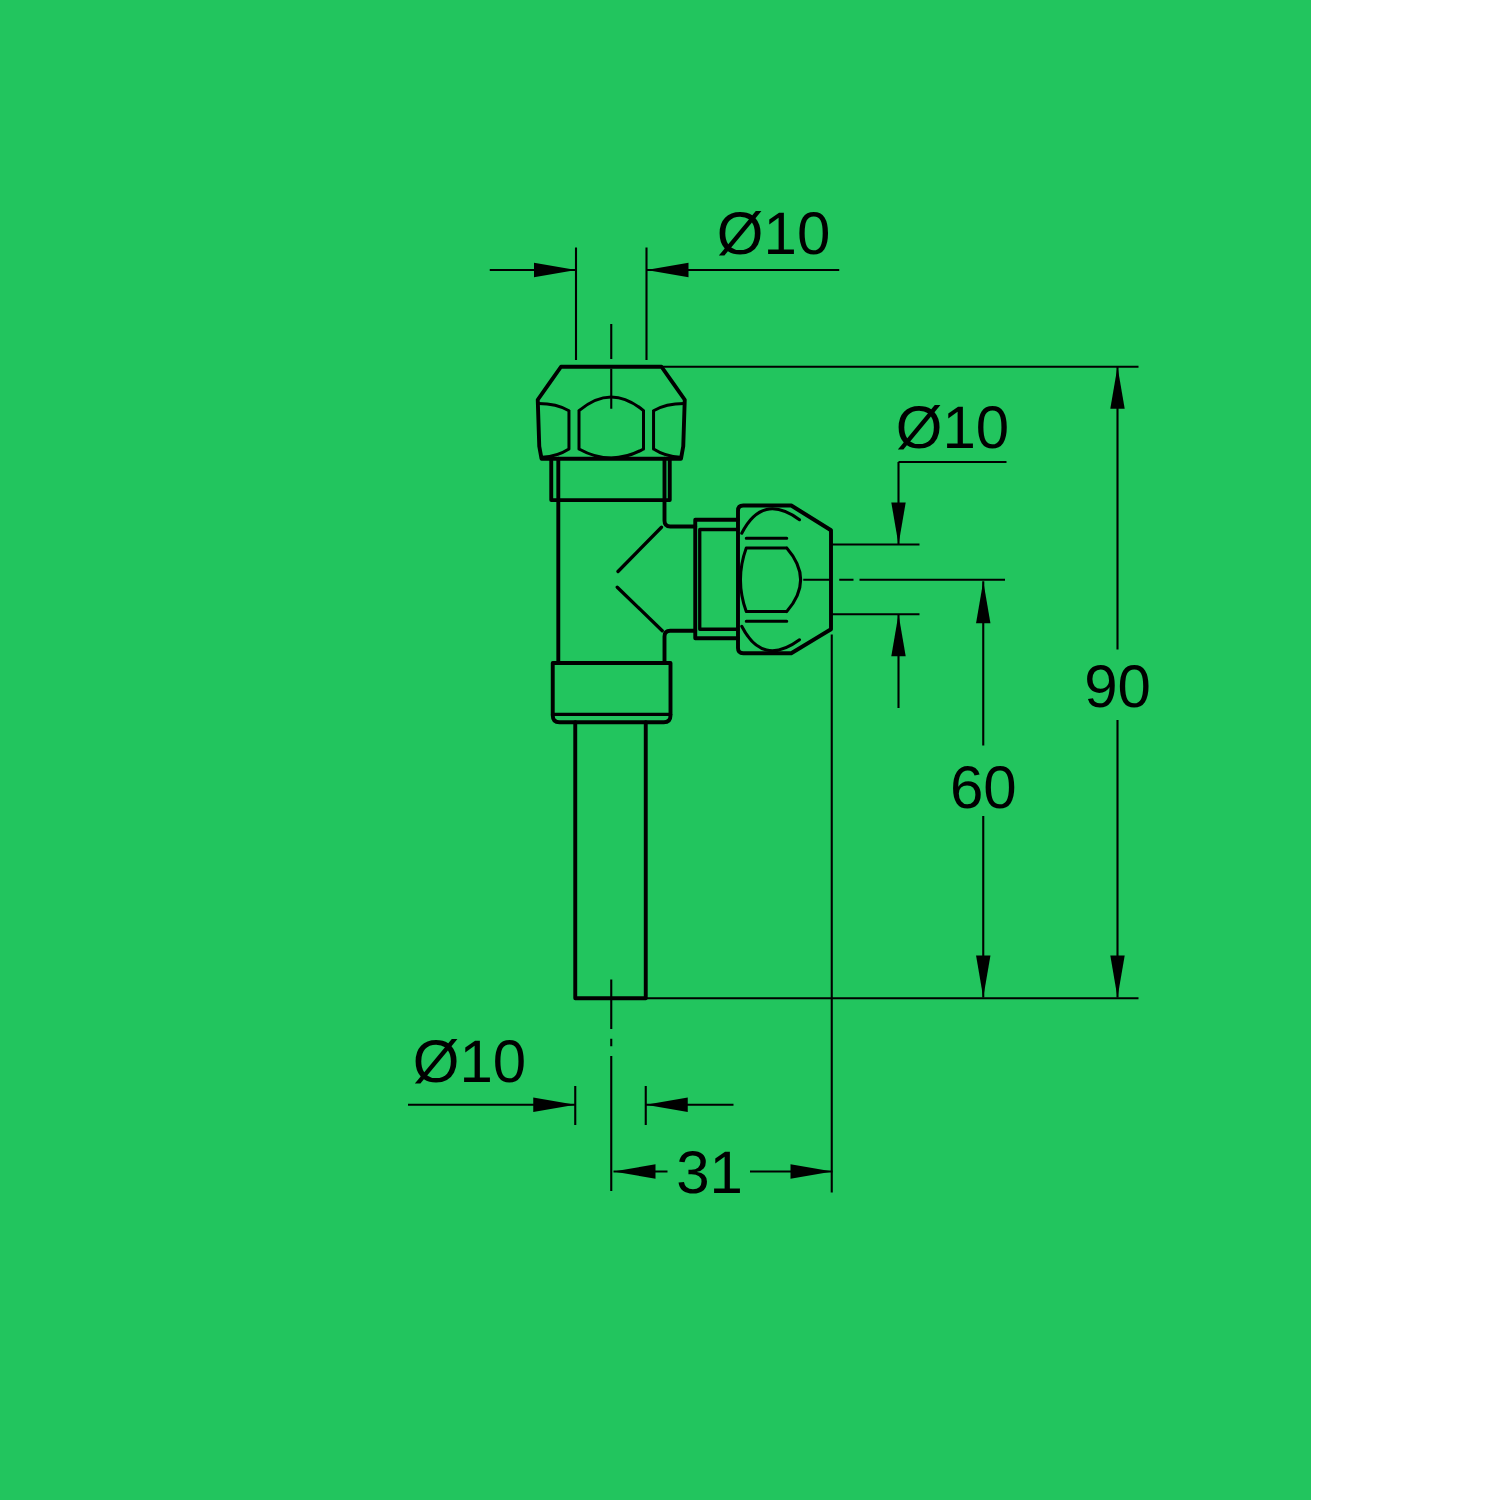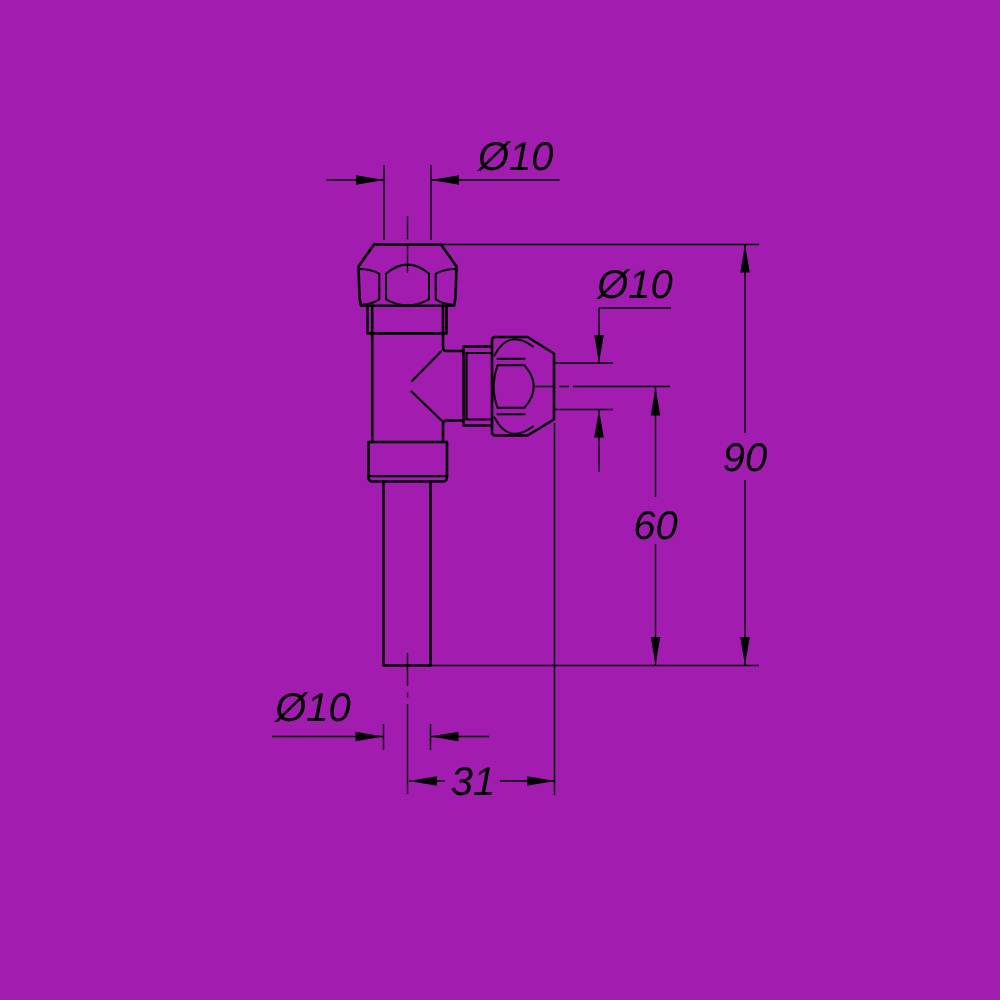--- a/index.html
+++ b/index.html
@@ -6,24 +6,23 @@
     margin: 0;
     padding: 0;
     background: #ffffff;
     width: 1000px;
     height: 1000px;
     overflow: hidden;
     font-family: "Liberation Sans", sans-serif;
   }
   .canvas {
     position: relative;
-    width: 1000px;
+    width: 874px;
     height: 1000px;
-    background: #a21caf;
-    font-style: italic;
+    background: #22c55e;
   }
   svg { display: block; will-change: transform; }
   .outline   { fill: none; stroke: #000000; stroke-width: 2.6; stroke-linejoin: round; stroke-linecap: round; }
   .outline2  { fill: none; stroke: #000000; stroke-width: 2.2; stroke-linejoin: round; stroke-linecap: round; }
   .facet     { fill: none; stroke: #000000; stroke-width: 2.0; stroke-linejoin: round; stroke-linecap: round; }
   .thin      { fill: none; stroke: #000000; stroke-width: 1.4; stroke-linecap: butt; }
   .arrow     { fill: #000000; stroke: none; }
   .dimtext   { font-family: "Liberation Sans", sans-serif; font-size: 40px; fill: #000000; text-anchor: middle;
                opacity: 0.999; text-rendering: geometricPrecision; }
 </style>

